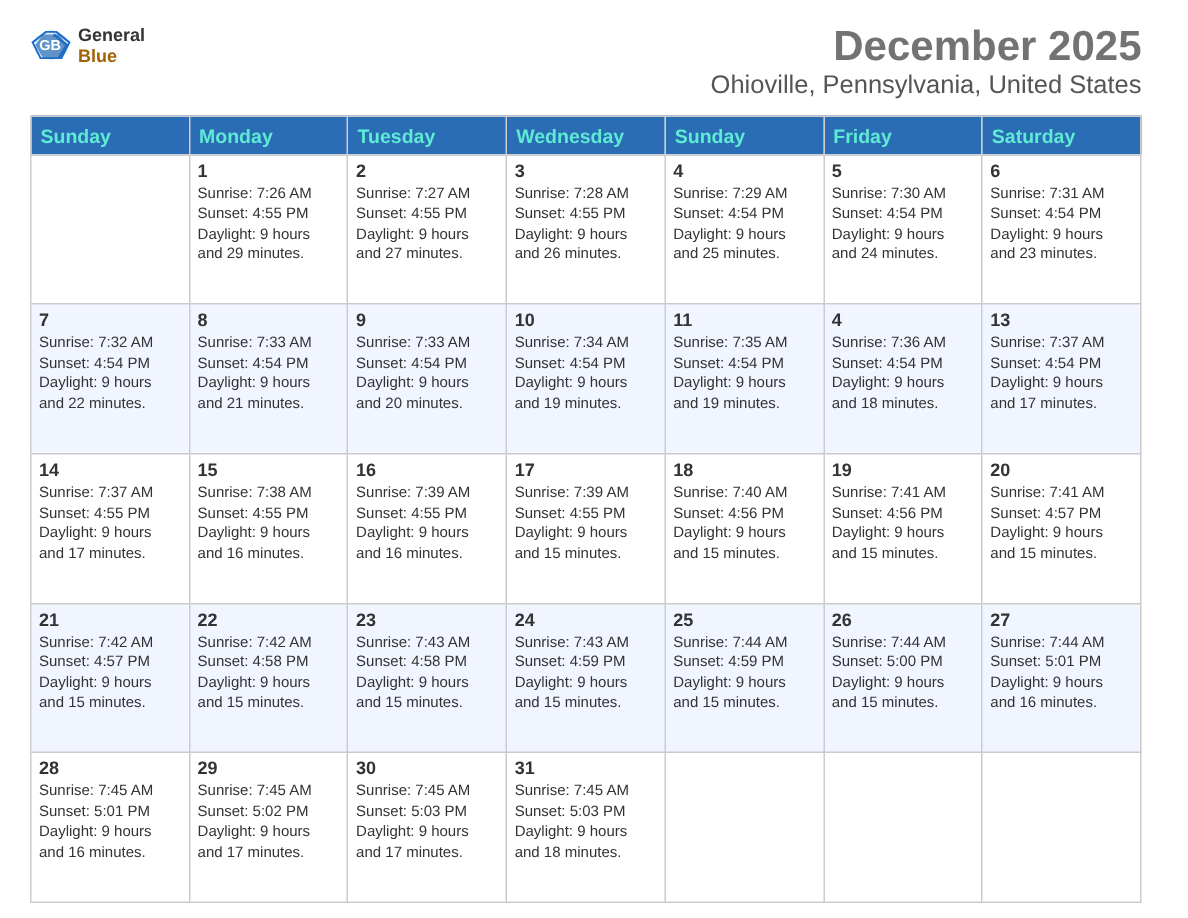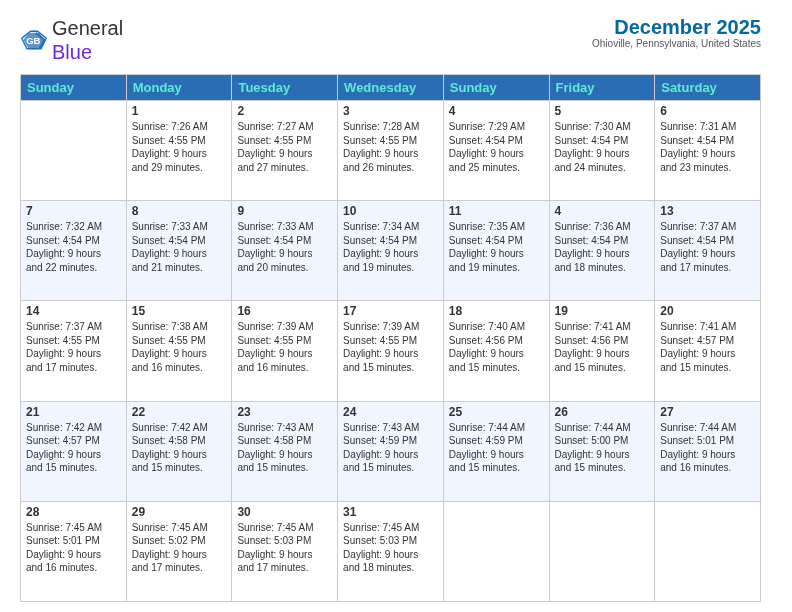--- a/index.html
+++ b/index.html
@@ -22,41 +22,41 @@
       justify-content: space-between;
       align-items: flex-start;
       margin-bottom: 10px;
     }
     .logo {
       display: flex;
       align-items: center;
       gap: 4px;
     }
     .logo-text {
-      font-size: 20px;
-      font-weight: normal;
+      font-size: 12px;
+      font-weight: bold;
       line-height: 1.2;
     }
     .logo-general { color: #333; }
-    .logo-blue { color: #6d28d9; }
+    .logo-blue { color: #a16207; }
     .logo-icon {
       width: 28px;
       height: 28px;
     }
     .title-block {
       text-align: right;
     }
     .month-title {
-      font-size: 20px;
-      font-weight: bold;
-      color: #0369a1;
+      font-size: 28px;
+      font-weight: bold;
+      color: #737373;
       line-height: 1.1;
     }
     .subtitle {
-      font-size: 10px;
+      font-size: 17px;
       color: #555;
     }
     .calendar {
       width: 100%;
       border-collapse: collapse;
       flex: 1;
     }
     .calendar th {
       background: #2a6db5;
       color: #5eead4;

